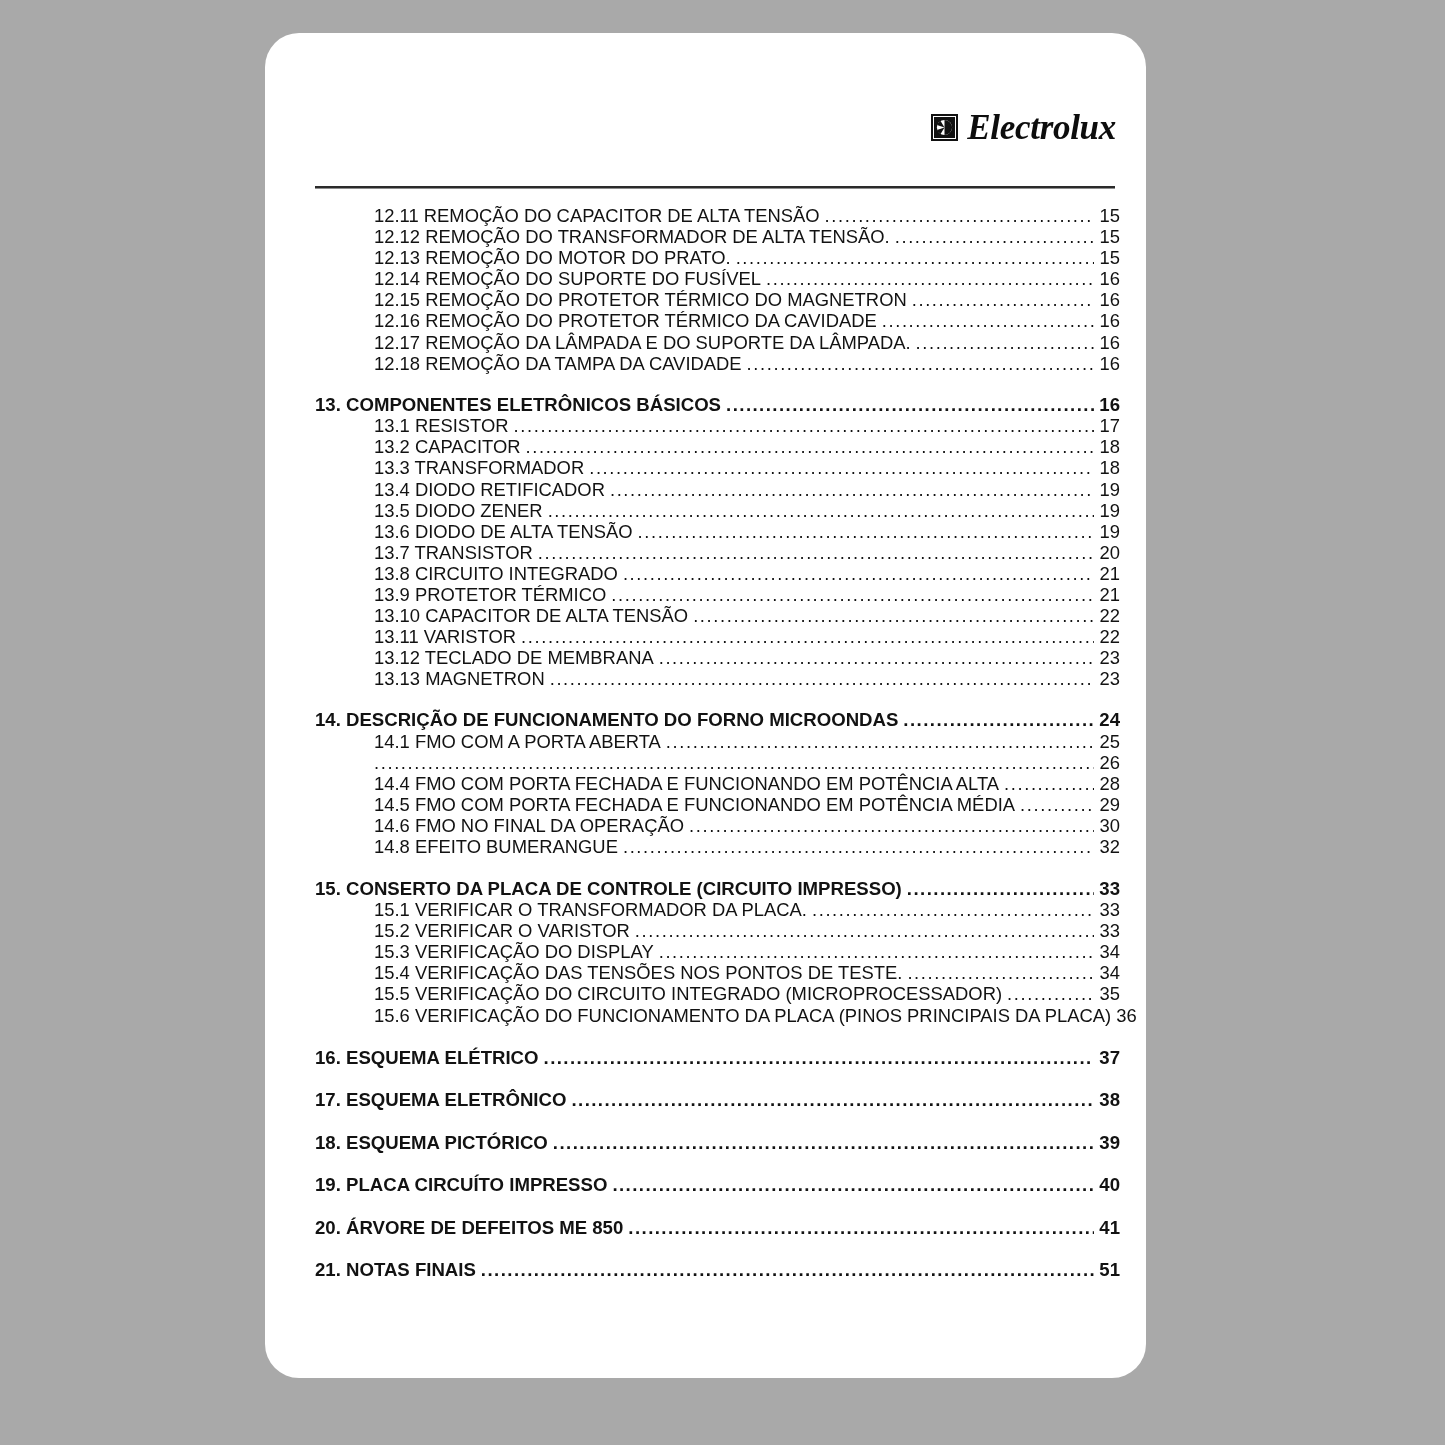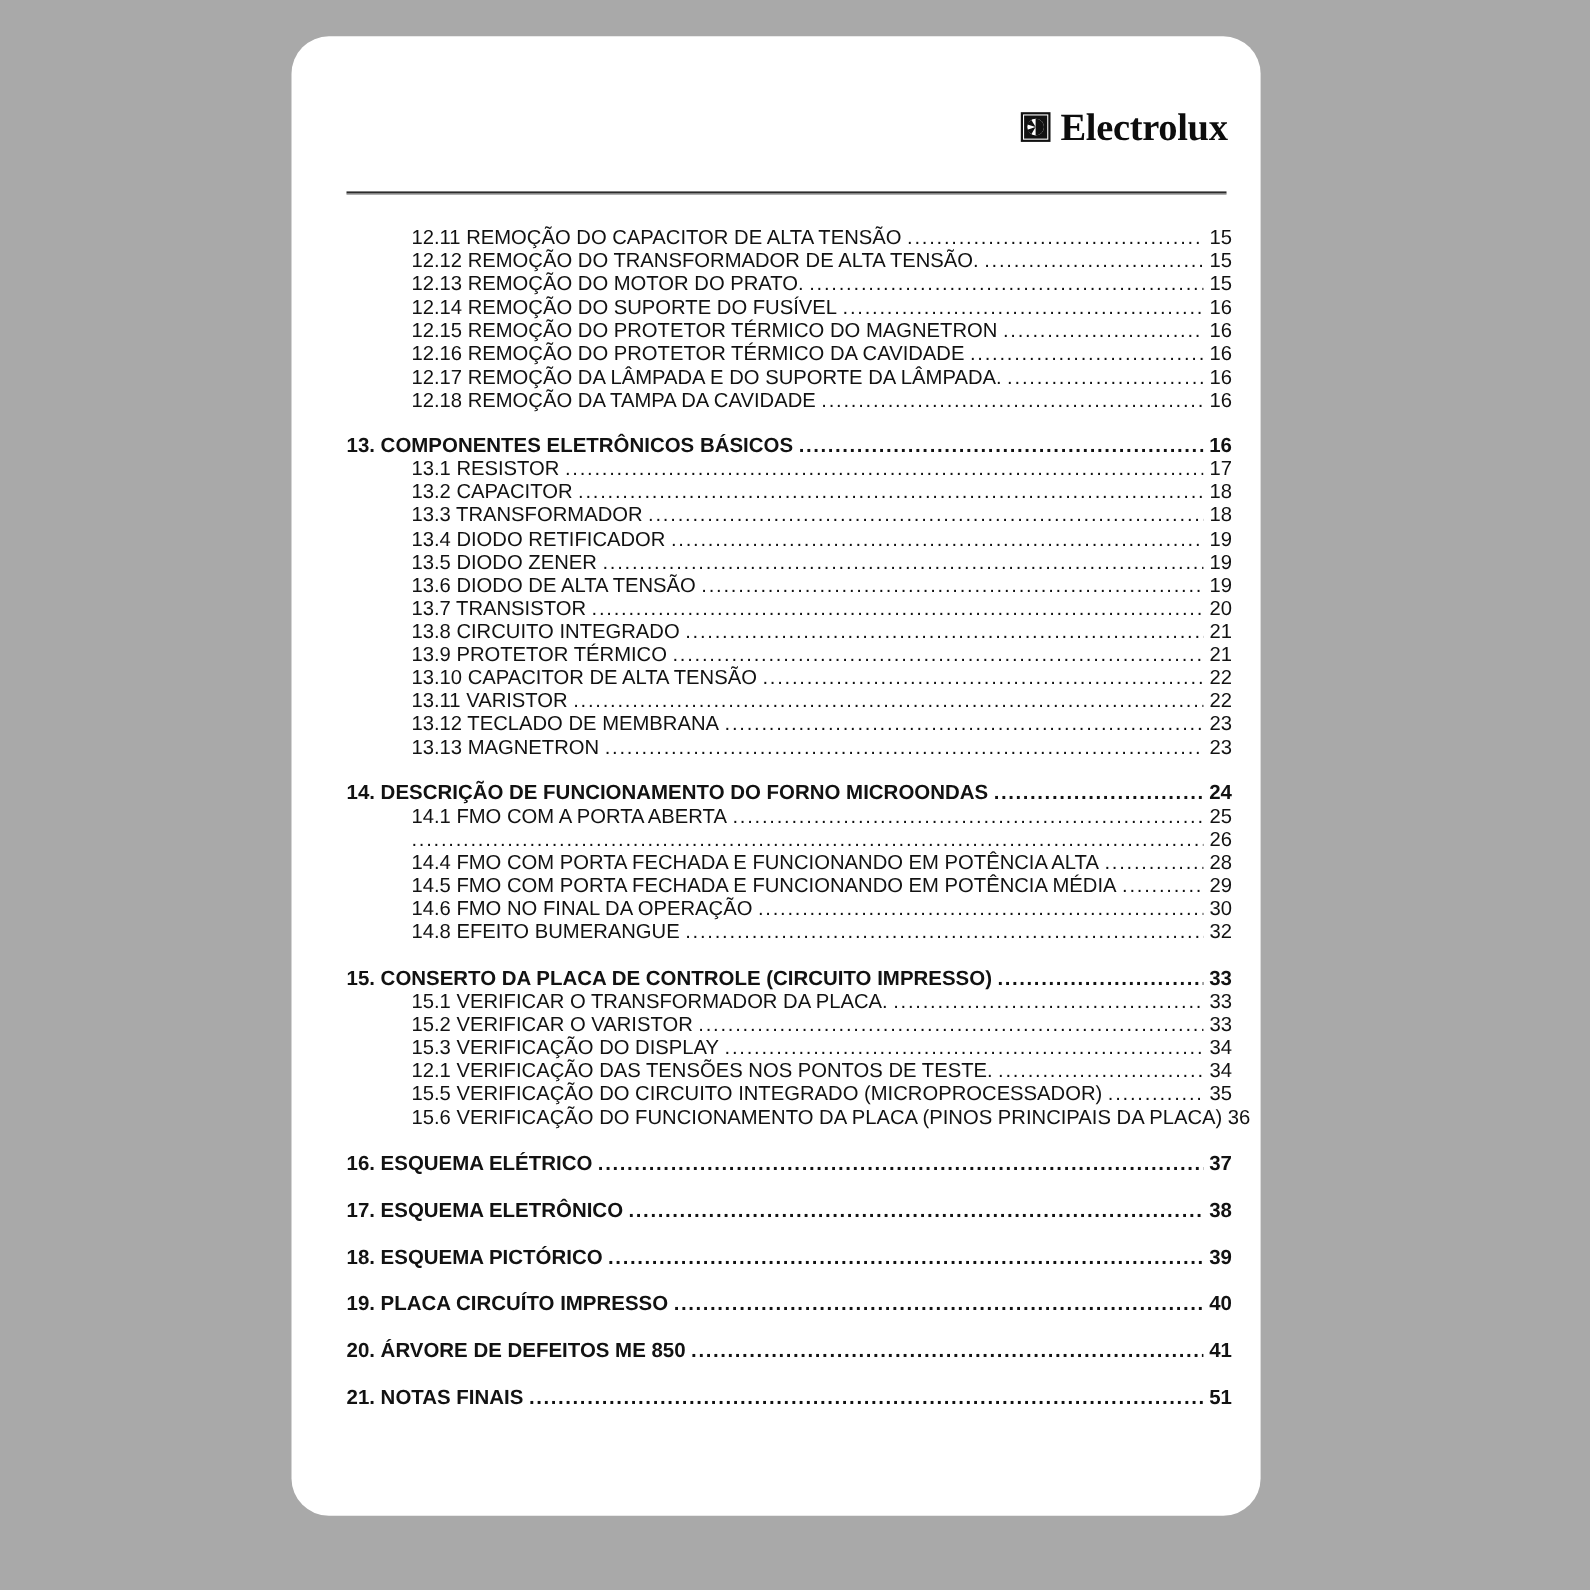--- a/index.html
+++ b/index.html
@@ -25,23 +25,24 @@
     height: 1345px;
     background: #ffffff;
     border-radius: 34px;
     overflow: hidden;
   }
 
   
   #doc-header {
     position: absolute;
     left: 50px;
-    top: 60px;
+    top: 72px;
     width: 801px;
     height: 92px;
+    font-style: italic;
   }
   #brand-lockup {
     position: absolute;
     right: 0px;
     top: 0px;
     display: flex;
     align-items: center;
     gap: 9px;
     height: 44px;
   }
@@ -325,21 +326,21 @@
         <span class="lbl">15.2 VERIFICAR O VARISTOR</span>
         <span class="dots"></span>
         <span class="pg">33</span>
       </div>
       <div class="toc-row lvl2">
         <span class="lbl">15.3 VERIFICAÇÃO  DO DISPLAY</span>
         <span class="dots"></span>
         <span class="pg">34</span>
       </div>
       <div class="toc-row lvl2">
-        <span class="lbl">12.1 VERIFICAÇÃO DAS TENSÕES NOS PONTOS DE TESTE.</span>
+        <span class="lbl">15.4 VERIFICAÇÃO DAS TENSÕES NOS PONTOS DE TESTE.</span>
         <span class="dots"></span>
         <span class="pg">34</span>
       </div>
       <div class="toc-row lvl2">
         <span class="lbl">15.5 VERIFICAÇÃO DO CIRCUITO INTEGRADO (MICROPROCESSADOR)</span>
         <span class="dots"></span>
         <span class="pg">35</span>
       </div>
       <div class="toc-row lvl2 nodots">
         <span class="lbl">15.6 VERIFICAÇÃO DO FUNCIONAMENTO DA PLACA (PINOS PRINCIPAIS DA PLACA)</span>

